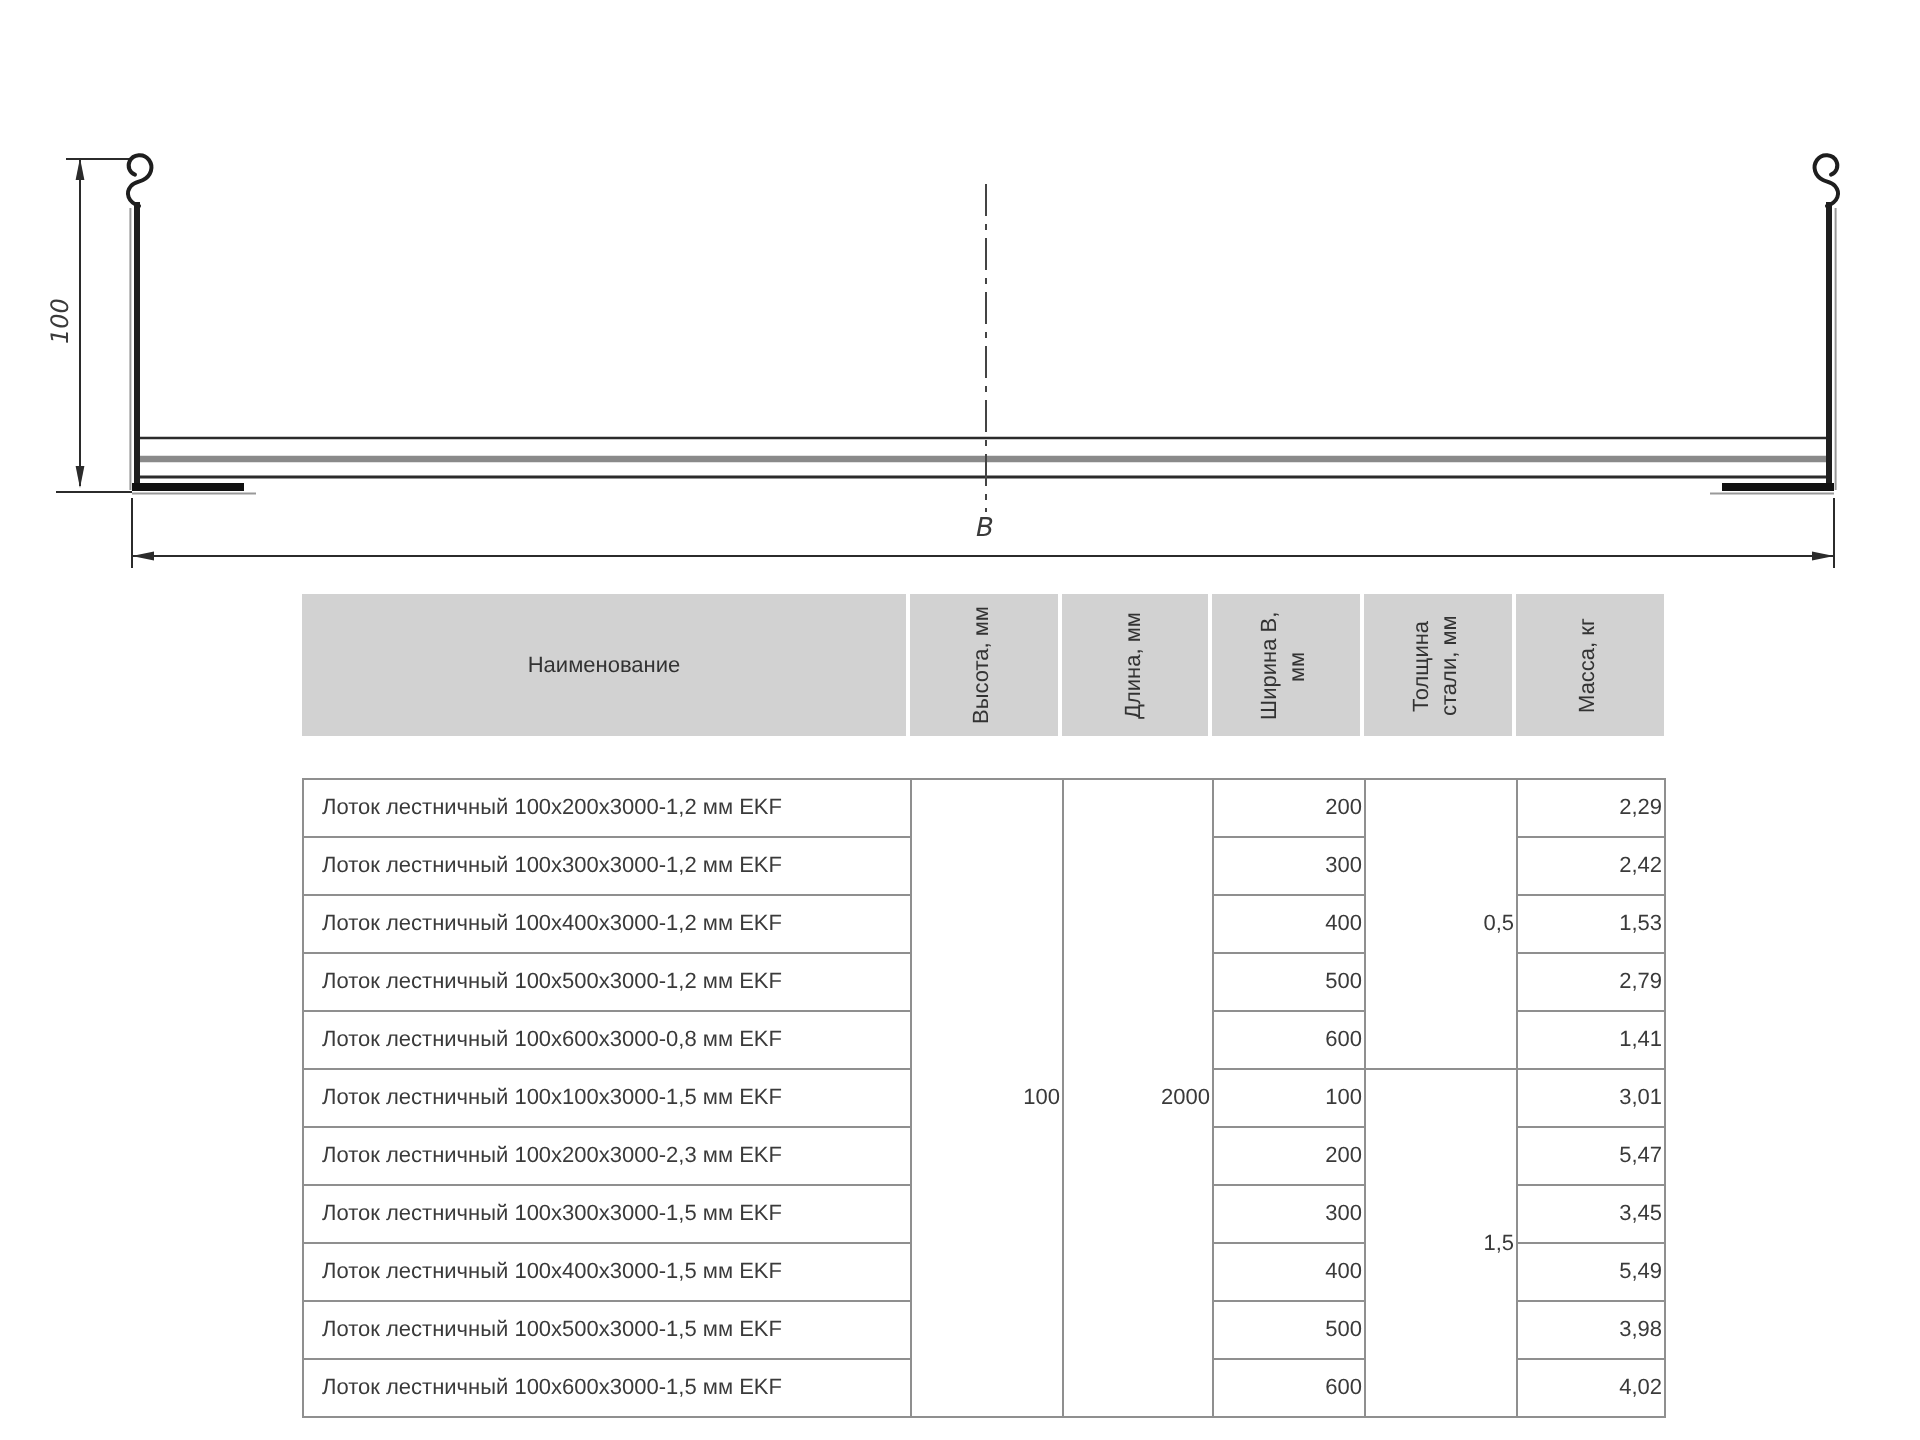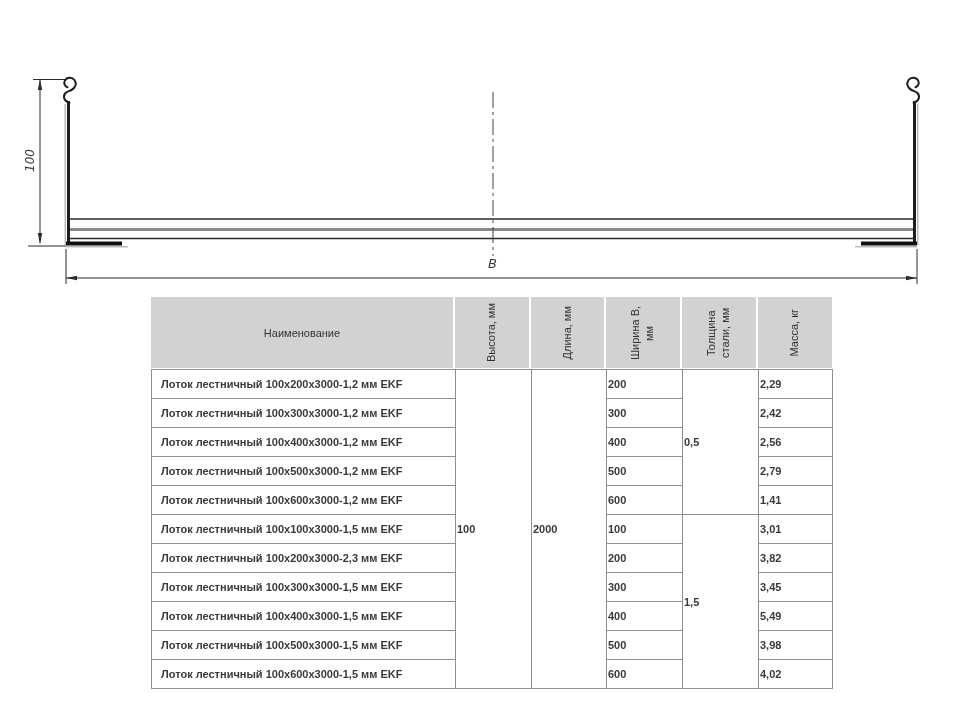--- a/index.html
+++ b/index.html
@@ -21,29 +21,29 @@
   .th:nth-child(1){width:304px;}
   .th:nth-child(2){width:76px;}
   .th:nth-child(3){width:75px;}
   .th:nth-child(4){width:76px;}
   .th:nth-child(5){width:76px;}
   .th:nth-child(6){width:74px;border-right:none;}
   .th.v span{
     writing-mode:vertical-rl;transform:rotate(180deg);
     text-align:center;line-height:1.25;max-height:62px;white-space:pre-line;
   }
-  .tbodywrap{margin-top:1px;font-weight:bold;}
+  .tbodywrap{margin-top:21px;}
   table{border-collapse:collapse;table-layout:fixed;width:681px;}
   td{
     border:1px solid #8f8f8f;font-size:11px;color:#3a3a3a;
     height:29px;box-sizing:border-box;background:#fff;vertical-align:middle;
     overflow:hidden;white-space:nowrap;
   }
   td.name{padding:0 4px 0 9px;text-align:left;}
-  td.num{text-align:left;}
+  td.num{text-align:right;}
 </style>
 </head>
 <body>
 
 <div class="drawing">
   <svg width="960" height="292" viewBox="0 0 960 292">
 
     <g>
       <line x1="33" y1="79.5" x2="66" y2="79.5" stroke="#2b2b2b" stroke-width="1"></line>
       <line x1="28" y1="246" x2="66" y2="246" stroke="#2b2b2b" stroke-width="1"></line>
@@ -129,42 +129,42 @@
             <td class="num">2,29</td>
           </tr>
           <tr>
             <td class="name">Лоток лестничный 100х300х3000-1,2 мм EKF</td>
             <td class="num">300</td>
             <td class="num">2,42</td>
           </tr>
           <tr>
             <td class="name">Лоток лестничный 100х400х3000-1,2 мм EKF</td>
             <td class="num">400</td>
-            <td class="num">2,56</td>
+            <td class="num">1,53</td>
           </tr>
           <tr>
             <td class="name">Лоток лестничный 100х500х3000-1,2 мм EKF</td>
             <td class="num">500</td>
             <td class="num">2,79</td>
           </tr>
           <tr>
-            <td class="name">Лоток лестничный 100х600х3000-1,2 мм EKF</td>
+            <td class="name">Лоток лестничный 100х600х3000-0,8 мм EKF</td>
             <td class="num">600</td>
             <td class="num">1,41</td>
           </tr>
           <tr>
             <td class="name">Лоток лестничный 100х100х3000-1,5 мм EKF</td>
             <td class="num">100</td>
             <td class="num" rowspan="6">1,5</td>
             <td class="num">3,01</td>
           </tr>
           <tr>
             <td class="name">Лоток лестничный 100х200х3000-2,3 мм EKF</td>
             <td class="num">200</td>
-            <td class="num">3,82</td>
+            <td class="num">5,47</td>
           </tr>
           <tr>
             <td class="name">Лоток лестничный 100х300х3000-1,5 мм EKF</td>
             <td class="num">300</td>
             <td class="num">3,45</td>
           </tr>
           <tr>
             <td class="name">Лоток лестничный 100х400х3000-1,5 мм EKF</td>
             <td class="num">400</td>
             <td class="num">5,49</td>

